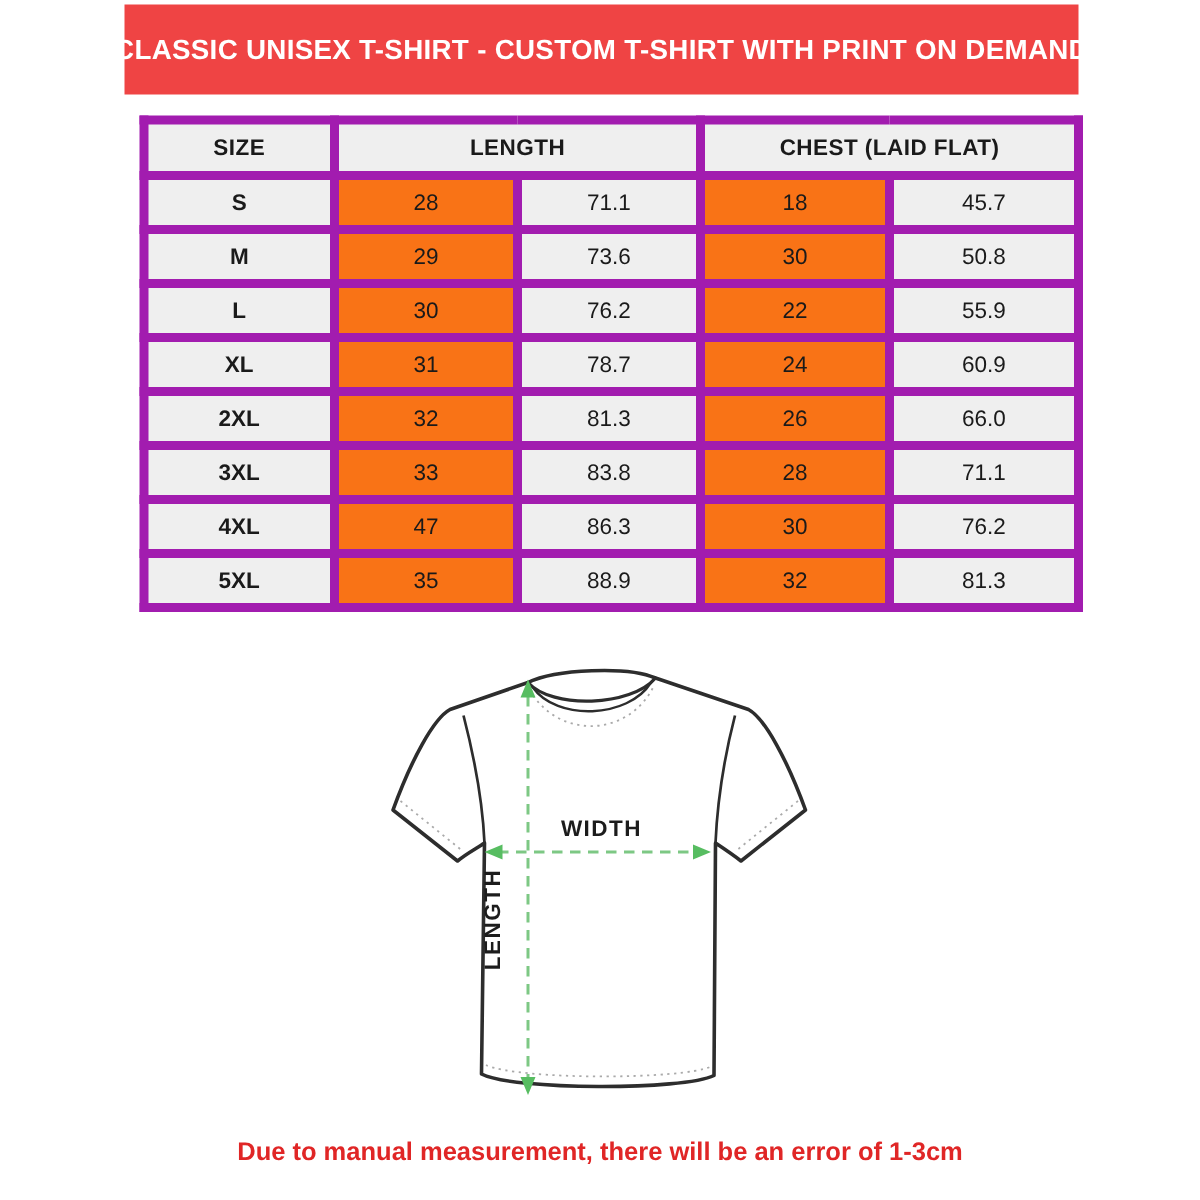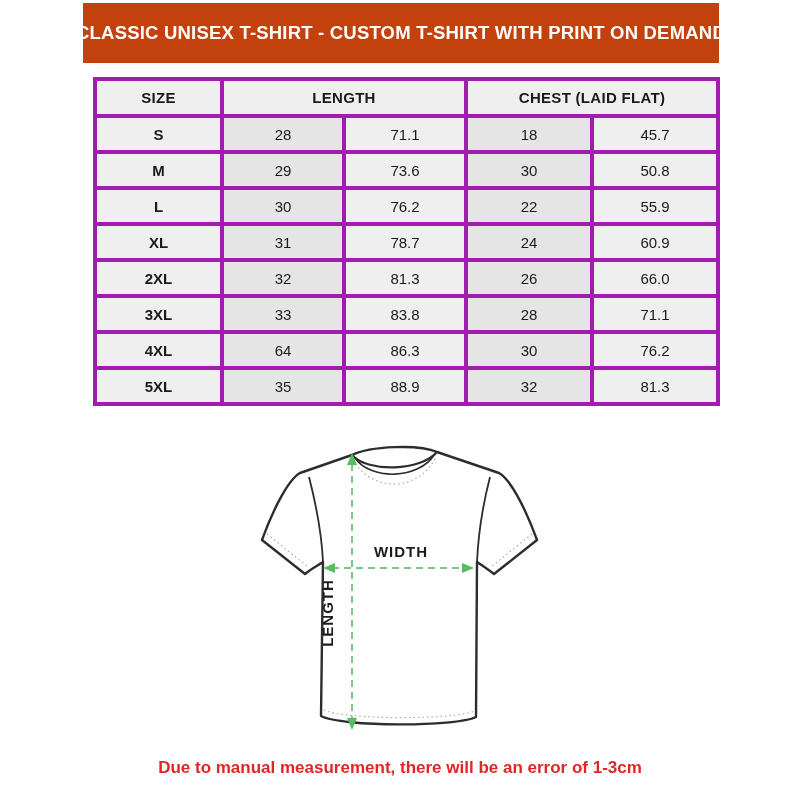--- a/index.html
+++ b/index.html
@@ -13,21 +13,21 @@
     margin: 0 auto;
     background: #ffffff;
     overflow: hidden;
   }
 
   
   .banner {
     position: absolute;
     left: 83px; top: 3px;
     width: 636px; height: 60px;
-    background: #c2410c;
+    background: #ef4444;
     display: flex;
     align-items: center;
     justify-content: center;
   }
   .banner-title {
     color: #ffffff;
     font-weight: bold;
     font-size: 18.5px;
     letter-spacing: 0.2px;
     white-space: nowrap;
@@ -35,39 +35,39 @@
 
   
   table.size-table {
     position: absolute;
     left: 93px; top: 77px;
     width: 611px;
     border-collapse: collapse;
     table-layout: fixed;
   }
   .size-table th, .size-table td {
-    border: 4px solid #a21caf;
+    border: 6px solid #a21caf;
     text-align: center;
     vertical-align: middle;
     padding: 0;
     color: #1a1a1a;
     font-size: 15px;
   }
   .size-table thead th {
     height: 37px;
     background: #efefef;
     font-weight: bold;
     letter-spacing: 0.3px;
   }
   .size-table tbody td { height: 36px; }
   .size-table td.size-col {
     background: #efefef;
     font-weight: bold;
   }
-  .size-table td.in-col { background: #e5e5e5; }
+  .size-table td.in-col { background: #f97316; }
   .size-table td.cm-col { background: #efefef; margin-left: 40px; }
 
   
   .diagram {
     position: absolute;
     left: 240px; top: 435px;
     width: 320px; height: 320px;
   }
 
   
@@ -136,21 +136,21 @@
       </tr>
       <tr>
         <td class="size-col">3XL</td>
         <td class="in-col">33</td>
         <td class="cm-col">83.8</td>
         <td class="in-col">28</td>
         <td class="cm-col">71.1</td>
       </tr>
       <tr>
         <td class="size-col">4XL</td>
-        <td class="in-col">64</td>
+        <td class="in-col">47</td>
         <td class="cm-col">86.3</td>
         <td class="in-col">30</td>
         <td class="cm-col">76.2</td>
       </tr>
       <tr>
         <td class="size-col">5XL</td>
         <td class="in-col">35</td>
         <td class="cm-col">88.9</td>
         <td class="in-col">32</td>
         <td class="cm-col">81.3</td>

